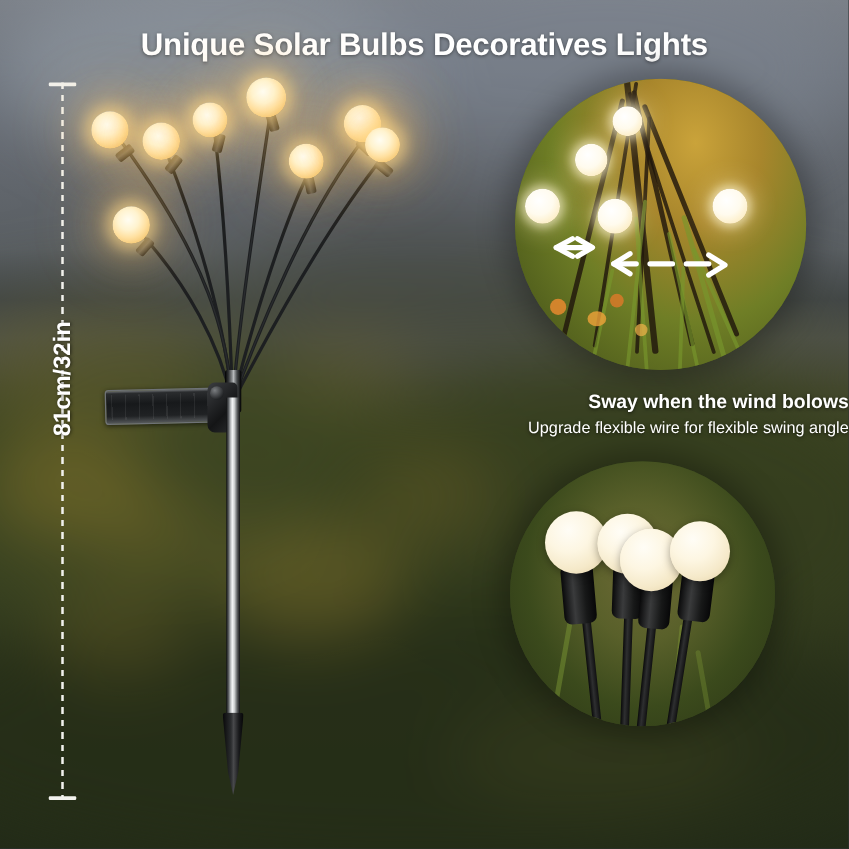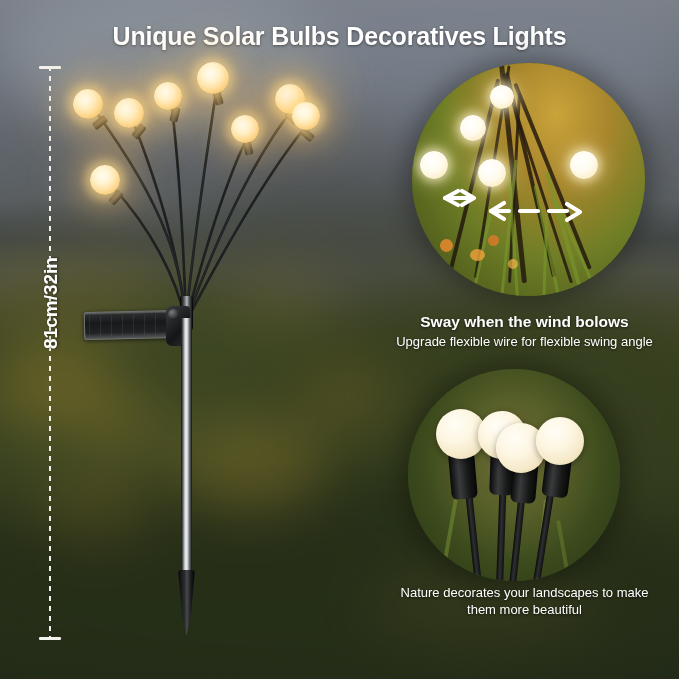--- a/index.html
+++ b/index.html
@@ -271,21 +271,21 @@
     position: absolute;
     background: linear-gradient(90deg, #0a0a0b, #2e2f30 45%, #101011);
     transform-origin: top center;
     border-radius: 2px;
   }
 
   
   .arrows { position: absolute; inset: 0; }
 
   
-  .caption { position: absolute; left: 370px; width: 309px; text-align: center; color: #fff; }
+  .caption { position: absolute; left: 370px; width: 309px; text-align: right; color: #fff; }
   .caption-top { top: 313px; }
   .caption-bot { top: 585px; }
   .cap-head {
     font-size: 15.5px;
     font-weight: bold;
     text-shadow: 0 1px 3px rgba(0,0,0,0.65);
     margin-bottom: 3px;
   }
   .cap-sub {
     font-size: 13px;
@@ -444,16 +444,15 @@
       <div class="bulb-neck" style="left:136px; top:82px;  width:26px; height:46px; transform:rotate(7deg);  border-radius:4px 4px 6px 6px;"></div>
 
       <div class="big-bulb" style="left:28px;  top:40px; width:50px; height:50px;"></div>
       <div class="big-bulb" style="left:70px;  top:42px; width:48px; height:48px;"></div>
       <div class="big-bulb" style="left:88px;  top:54px; width:50px; height:50px;"></div>
       <div class="big-bulb" style="left:128px; top:48px; width:48px; height:48px;"></div>
     </div>
   </div>
 
   <div class="caption caption-bot">
-    <div class="cap-sub" style="padding:0 26px;">Nature decorates your landscapes to make them more beautiful</div>
   </div>
 
 </div>
 
 </body></html>

